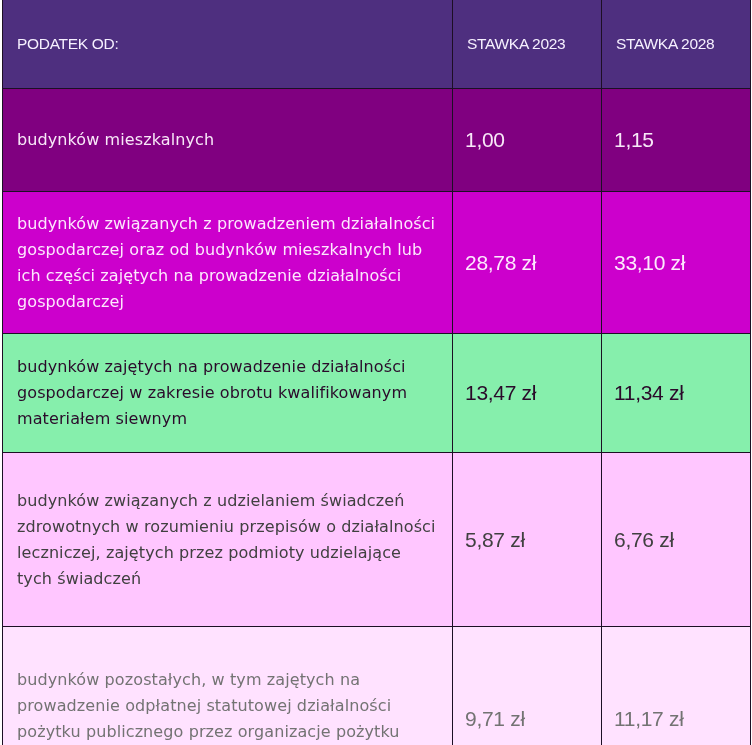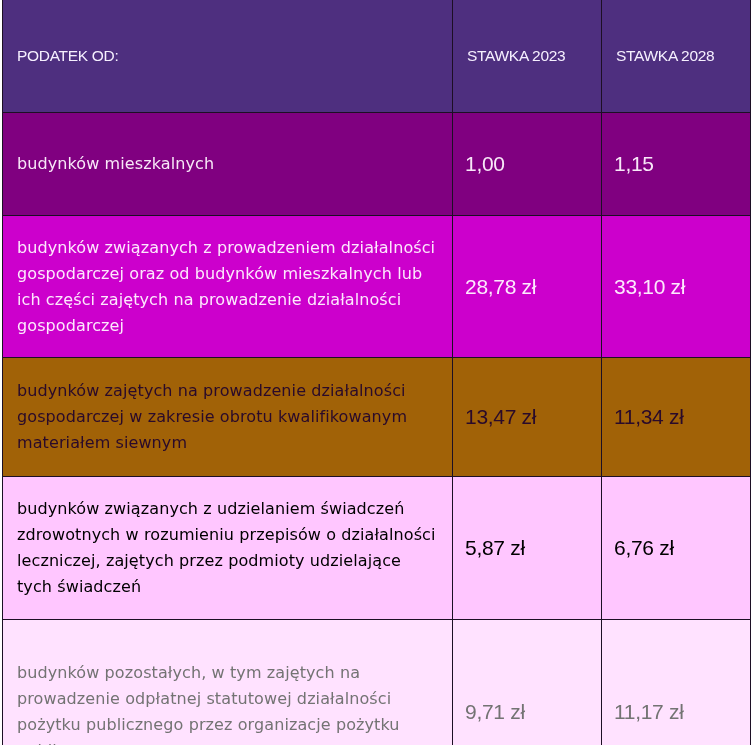--- a/index.html
+++ b/index.html
@@ -16,21 +16,21 @@
     .tbl {
       position: absolute;
       left: 2px;
       top: 0;
       width: 748px;
       border-collapse: collapse;
       table-layout: fixed;
     }
     .tbl td, .tbl th {
       border: 1.5px solid #1c0f24;
-      padding: 12px 14px;
+      padding: 0 14px;
       vertical-align: middle;
       text-align: left;
       font-weight: normal;
     }
     .tbl th {
       border-top: none;
       background: #4e2f7f;
       color: #f6f0ff;
       font-family: "Liberation Sans", sans-serif;
       font-size: 15.5px;
@@ -47,22 +47,22 @@
     .col-2023 { width: 149px; }
     .col-2024 { width: 149px; }
     .tbl td.val {
       padding-left: 12px;
       font-family: "Liberation Sans", sans-serif;
       font-size: 21px;
       letter-spacing: -0.3px;
     }
     .r1 { background: #800080; color: #f8e8f8; height: 103px; }
     .r2 { background: #cc00cc; color: #fde8fd; height: 142px; }
-    .r3 { background: #a16207; color: #2a0a2a; height: 119px; }
-    .r4 { background: #ffc6ff; color: #000000; height: 143px; }
+    .r3 { background: #86efac; color: #2a0a2a; height: 119px; }
+    .r4 { background: #ffc6ff; color: #404040; height: 174px; }
     .r5 { background: #ffe2ff; color: #737373; height: 184px; }
     .tbl tr:first-child th:first-child { border-left: 1.5px solid #1c0f24; }
   </style>
 </head>
 <body>
 
 <table class="tbl">
   <colgroup>
     <col class="col-desc">
     <col class="col-2023">

